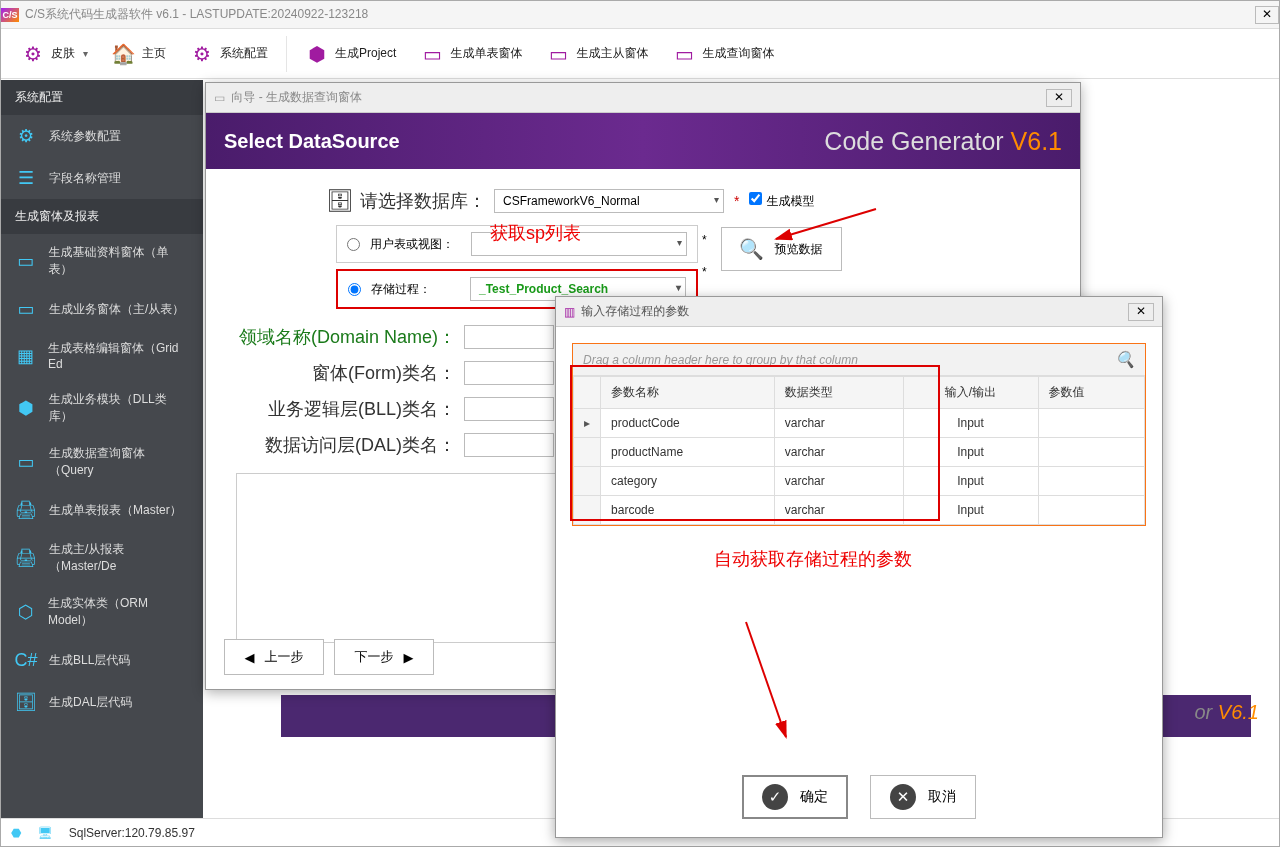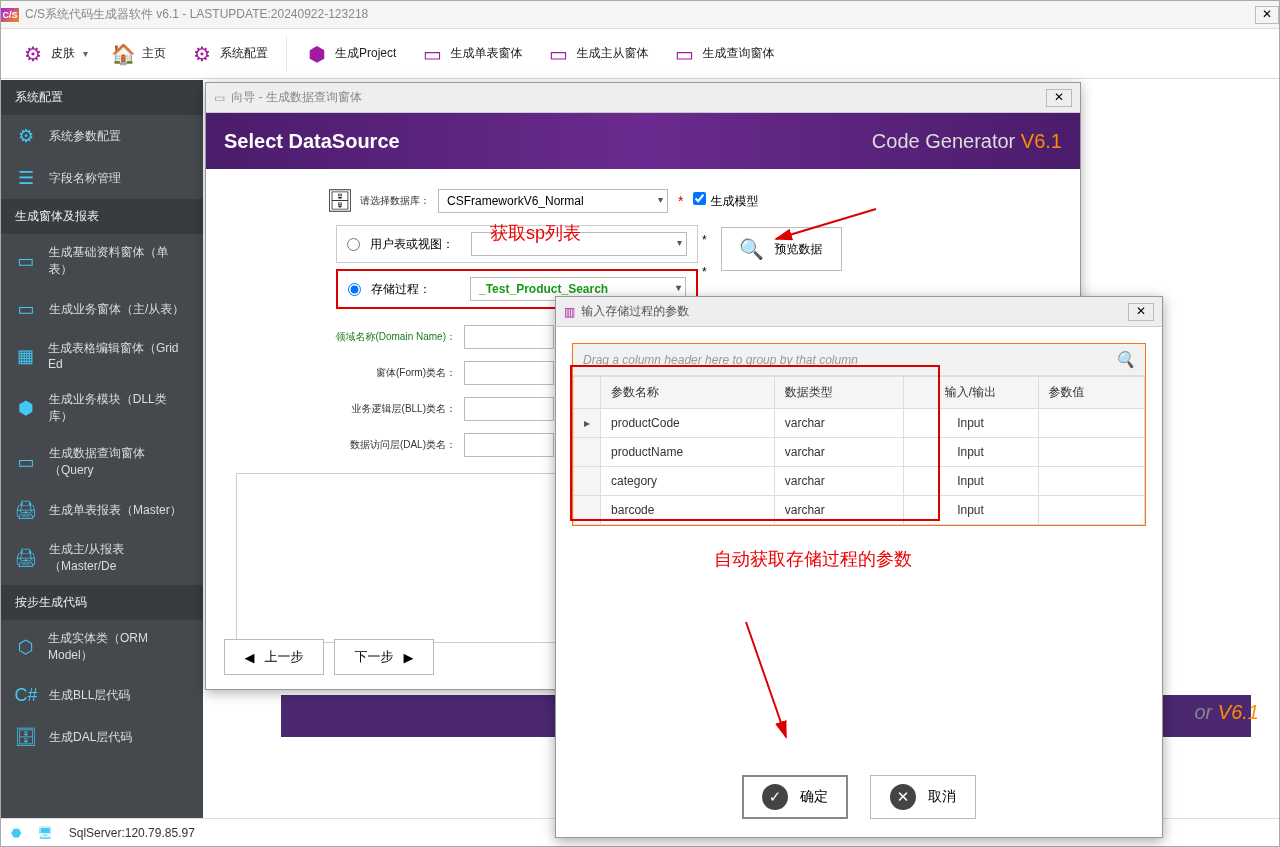--- a/index.html
+++ b/index.html
@@ -36,26 +36,26 @@
 .statusbar .db { color: #42c8f4; }
 
 
 .wizard { position: absolute; left: 205px; top: 82px; width: 876px; height: 608px; background: #fff; border: 1px solid #999; box-shadow: 0 3px 12px rgba(0,0,0,0.3); }
 .wizard-titlebar { height: 30px; background: #eee; display: flex; align-items: center; padding: 0 8px; border-bottom: 1px solid #ccc; }
 .wizard-titlebar .icon { color: #999; margin-right: 6px; }
 .wizard-titlebar .title { color: #888; flex: 1; }
 .wizard-titlebar .close { width: 26px; height: 18px; border: 1px solid #bbb; text-align: center; line-height: 14px; cursor: pointer; }
 .wizard-header { height: 56px; background: linear-gradient(90deg,#4a1c6b,#6b2a8f,#4a1c6b); display: flex; align-items: center; padding: 0 18px; }
 .wizard-header .left { color: #fff; font-size: 20px; font-weight: bold; flex: 1; }
-.wizard-header .right { color: #ddd; font-size: 20px; }
+.wizard-header .right { color: #ddd; font-size: 25px; }
 .wizard-header .right .v { color: #ff8c00; }
 .wizard-body { padding: 18px 30px; position: relative; }
 .form-row { display: flex; align-items: center; margin-bottom: 8px; height: 28px; }
 .form-row .db-icon { width: 28px; height: 28px; color: #333; font-size: 22px; margin-right: 6px; display:flex; align-items:center; }
-.form-row .label { width: 130px; text-align: right; color: #333; font-size: 10px; margin-right: 8px; }
+.form-row .label { width: 130px; text-align: right; color: #333; font-size: 18px; margin-right: 8px; }
 .form-row .label.green { color: #1a7a1a; }
 .form-row select, .form-row input[type=text] { height: 24px; border: 1px solid #bbb; padding: 0 6px; font-size: 12px; background:#fff; }
 .form-row .req { color: #c00; margin: 0 10px; font-size: 14px; }
 .form-row input[type=checkbox] { margin-right: 4px; }
 .radio-group { border: 1px solid #ccc; padding: 6px 10px; display: inline-flex; align-items: center; gap: 10px; }
 .radio-group.highlight { border: 2px solid #d00; }
 .combo { border: 1px solid #bbb; height: 24px; display: inline-flex; align-items: center; padding: 0 20px 0 8px; position: relative; background: #fff; min-width: 220px; }
 .combo .arrow { position: absolute; right: 4px; top: 4px; font-size: 10px; color: #555; }
 .combo.green-text { color: #1a9a1a; font-weight: bold; margin-left: 20px; }
 .preview-btn { border: 1px solid #bbb; padding: 8px 18px; display: inline-flex; align-items: center; gap: 10px; cursor: pointer; }
@@ -164,21 +164,20 @@
       </div>
     <div class="nav-item">
         <span class="icon">🖨</span>
         <span>生成单表报表（Master）</span>
       </div>
     <div class="nav-item">
         <span class="icon">🖨</span>
         <span>生成主/从报表（Master/De</span>
       </div>
 
-    <div class="group-header">按步生成代码</div>
     <div class="nav-item">
         <span class="icon">⬡</span>
         <span>生成实体类（ORM Model）</span>
       </div>
     <div class="nav-item">
         <span class="icon">C#</span>
         <span>生成BLL层代码</span>
       </div>
     <div class="nav-item">
         <span class="icon">🗄</span>

